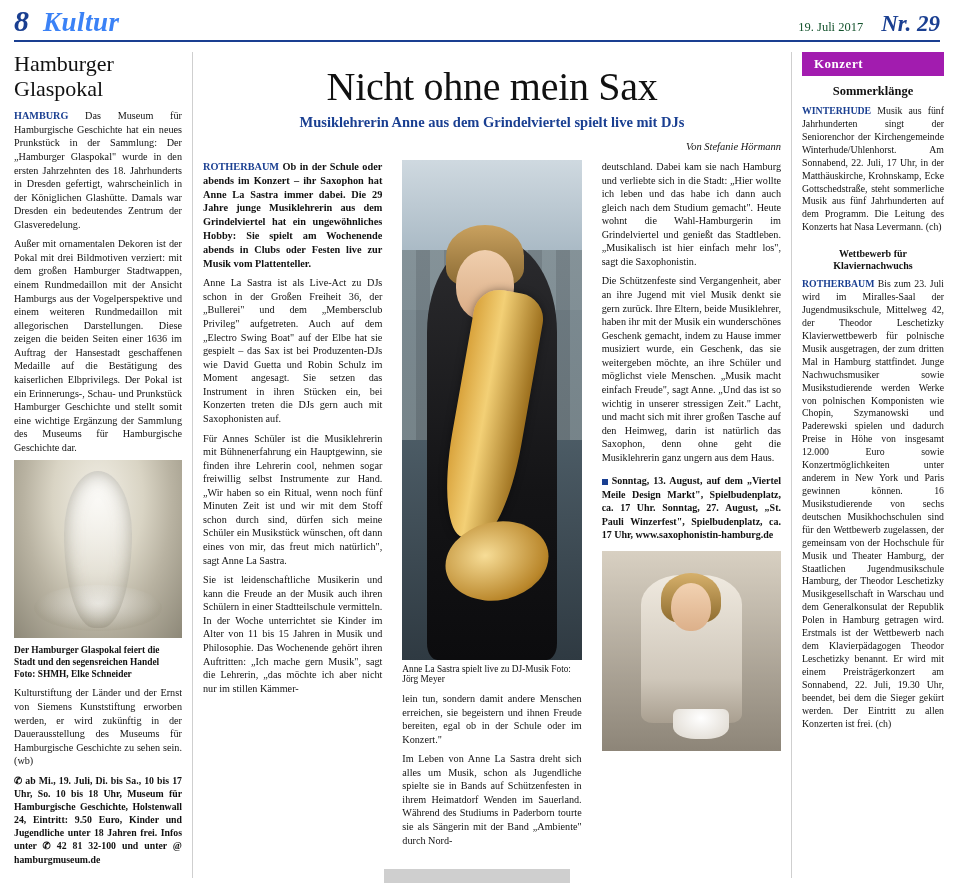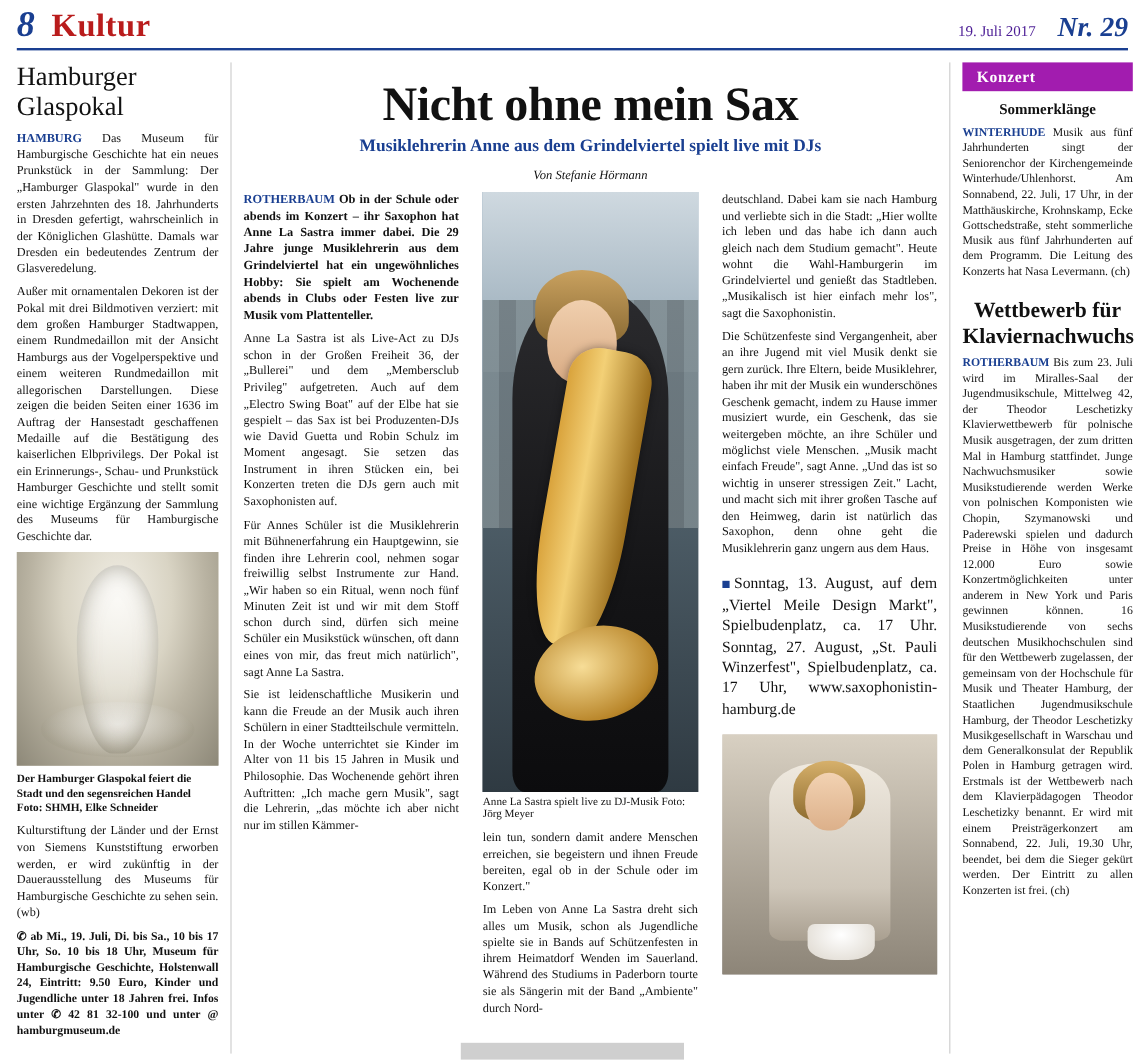--- a/index.html
+++ b/index.html
@@ -21,27 +21,27 @@
     padding-bottom:4px;
   }
   .page-number{
     font-family:"Liberation Serif", serif;
     font-style:italic;font-weight:bold;
     font-size:30px;color:#1a3f91;
     margin-right:14px;line-height:1;
   }
   .section-name{
     font-family:"Liberation Serif", serif;
-    font-weight:bold;
-    font-size:27px;color:#b91c1c;line-height:1;
+    font-style:italic;font-weight:bold;
+    font-size:27px;color:#3b82f6;line-height:1;
     letter-spacing:.5px;
   }
   .masthead .spacer{flex:1;}
   .issue-date{
-    font-size:12.5px;color:#4c1d95;margin-right:18px;
+    font-size:12.5px;color:#14532d;margin-right:18px;
     font-family:"Liberation Serif", serif;
   }
   .issue-no{
     font-family:"Liberation Serif", serif;
     font-style:italic;font-weight:bold;
     font-size:23px;color:#1a3f91;line-height:1;
   }
 
   
   .columns{
@@ -91,33 +91,33 @@
     font-size:9.4px;line-height:1.28;font-weight:bold;margin:4px 0 6px 0;
   }
   .info-box{
     font-size:9.8px;line-height:1.34;margin-top:6px;
   }
 
   
   .head-main{
     text-align:center;
     font-size:40px;line-height:1.04;
-    font-weight:bold;
+    font-weight:normal;
     font-family:"Liberation Serif", serif;
     margin:14px 0 6px 0;
     letter-spacing:-.3px;
   }
   .head-sub{
     text-align:center;
     font-size:14.5px;line-height:1.2;
     font-weight:bold;color:#1a3f91;
     margin:0 0 10px 0;
   }
   .byline{
-    text-align:center;font-style:italic;font-size:10.5px;margin:0 0 8px 0;
+    text-align:right;font-style:italic;font-size:10.5px;margin:0 0 8px 0;
   }
   .center-grid{display:flex;gap:20px;}
   .cc-col{width:calc((100% - 20px)/3);box-sizing:border-box;}
   .lead{font-weight:bold;font-size:10.3px;line-height:1.34;text-align:justify;margin:0 0 6px 0;}
   .photo-sax{
     width:100%;height:500px;
     margin:0 0 4px 0;
     position:relative;overflow:hidden;
     background:linear-gradient(180deg,#8fa6b8 0%,#6d8496 26%,#4e5e68 52%,#2f3a42 100%);
   }
@@ -146,21 +146,21 @@
     border-radius:26px 26px 40% 40%;
     transform:rotate(10deg);
     box-shadow:0 0 8px rgba(0,0,0,.4);
   }
   .photo-sax .bell{
     position:absolute;left:24%;bottom:12%;width:104px;height:78px;
     background:radial-gradient(ellipse at 40% 40%,#f7dd97,#b9862a 70%,#6f4f12 100%);
     border-radius:50%;transform:rotate(-12deg);
   }
   .photo-credit{font-size:9.3px;font-weight:normal;margin:2px 0 8px 0;}
-  .infobold{font-weight:normal;font-size:13px;line-height:1.34;text-align:justify;}
+  .infobold{font-weight:bold;font-size:10px;line-height:1.34;text-align:justify;}
   .bullet-sq{display:inline-block;width:6px;height:6px;background:#1a3f91;margin-right:4px;vertical-align:middle;}
   .photo-cafe{
     width:100%;height:200px;margin:4px 0 4px 0;position:relative;overflow:hidden;
     background:linear-gradient(180deg,#cfc6b8 0%,#9a8f80 55%,#6a6156 100%);
   }
   .photo-cafe .wall{position:absolute;inset:0;background:linear-gradient(180deg,#d8d0c2,#8d8578);}
   .photo-cafe .woman{
     position:absolute;left:22%;top:12%;width:56%;height:74%;
     background:linear-gradient(180deg,#efe9df 0%,#cfc7ba 70%,#a99f90 100%);
     border-radius:40% 40% 12% 12%/20% 20% 6% 6%;
@@ -177,21 +177,21 @@
   .rail-badge{
     background:#a21caf;color:#fff;
     font-weight:bold;font-size:13px;letter-spacing:.5px;
     padding:4px 12px;margin-bottom:8px;
   }
   .rail-title{
     text-align:center;font-weight:bold;font-size:12.5px;
     margin:0 0 6px 0;
   }
   .rail-title2{
-    text-align:center;font-weight:bold;font-size:18px;
+    text-align:center;font-weight:bold;font-size:10px;
     margin:14px 0 6px 0;line-height:1.2;
   }
   .rail-text{font-size:9.8px;line-height:1.32;text-align:justify;margin:0 0 6px 0;}
   .bottom-strip{
     position:absolute;left:50%;transform:translateX(-50%);
     bottom:0;width:186px;height:14px;background:#cfcfcf;
   }
 </style>
 </head>
 <body>

